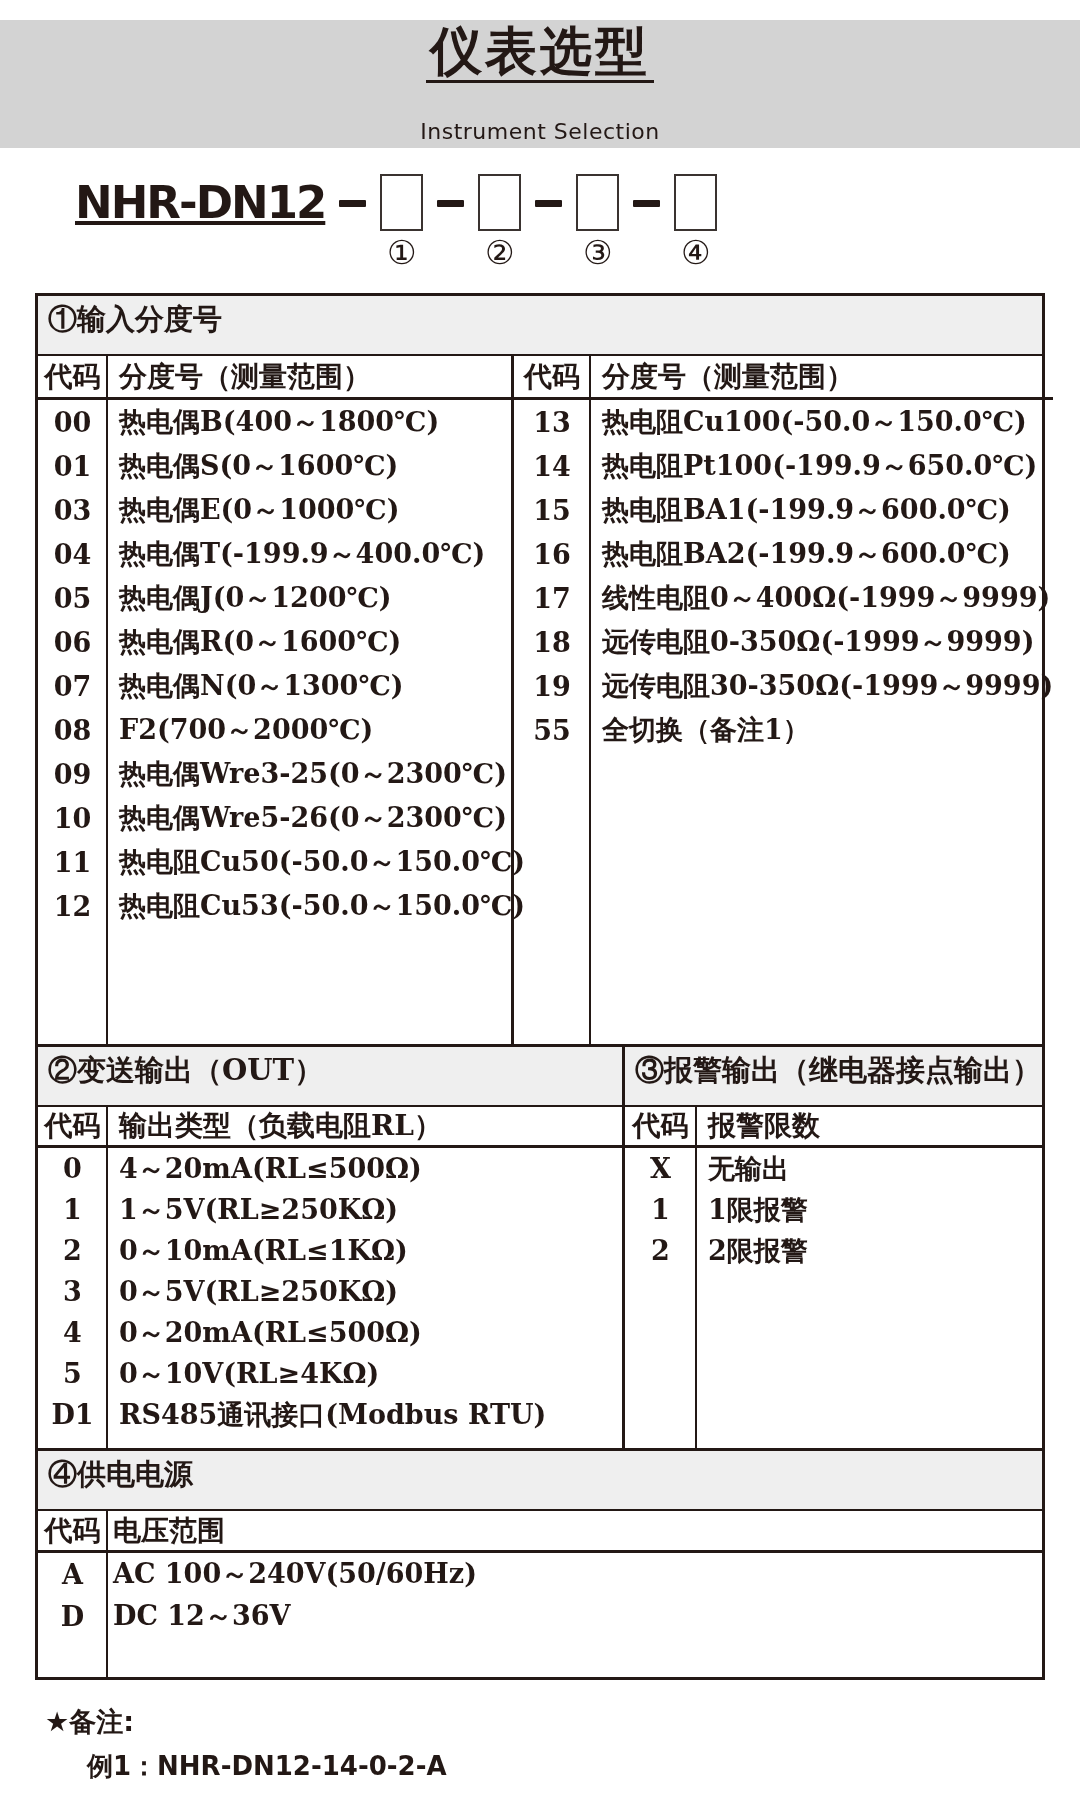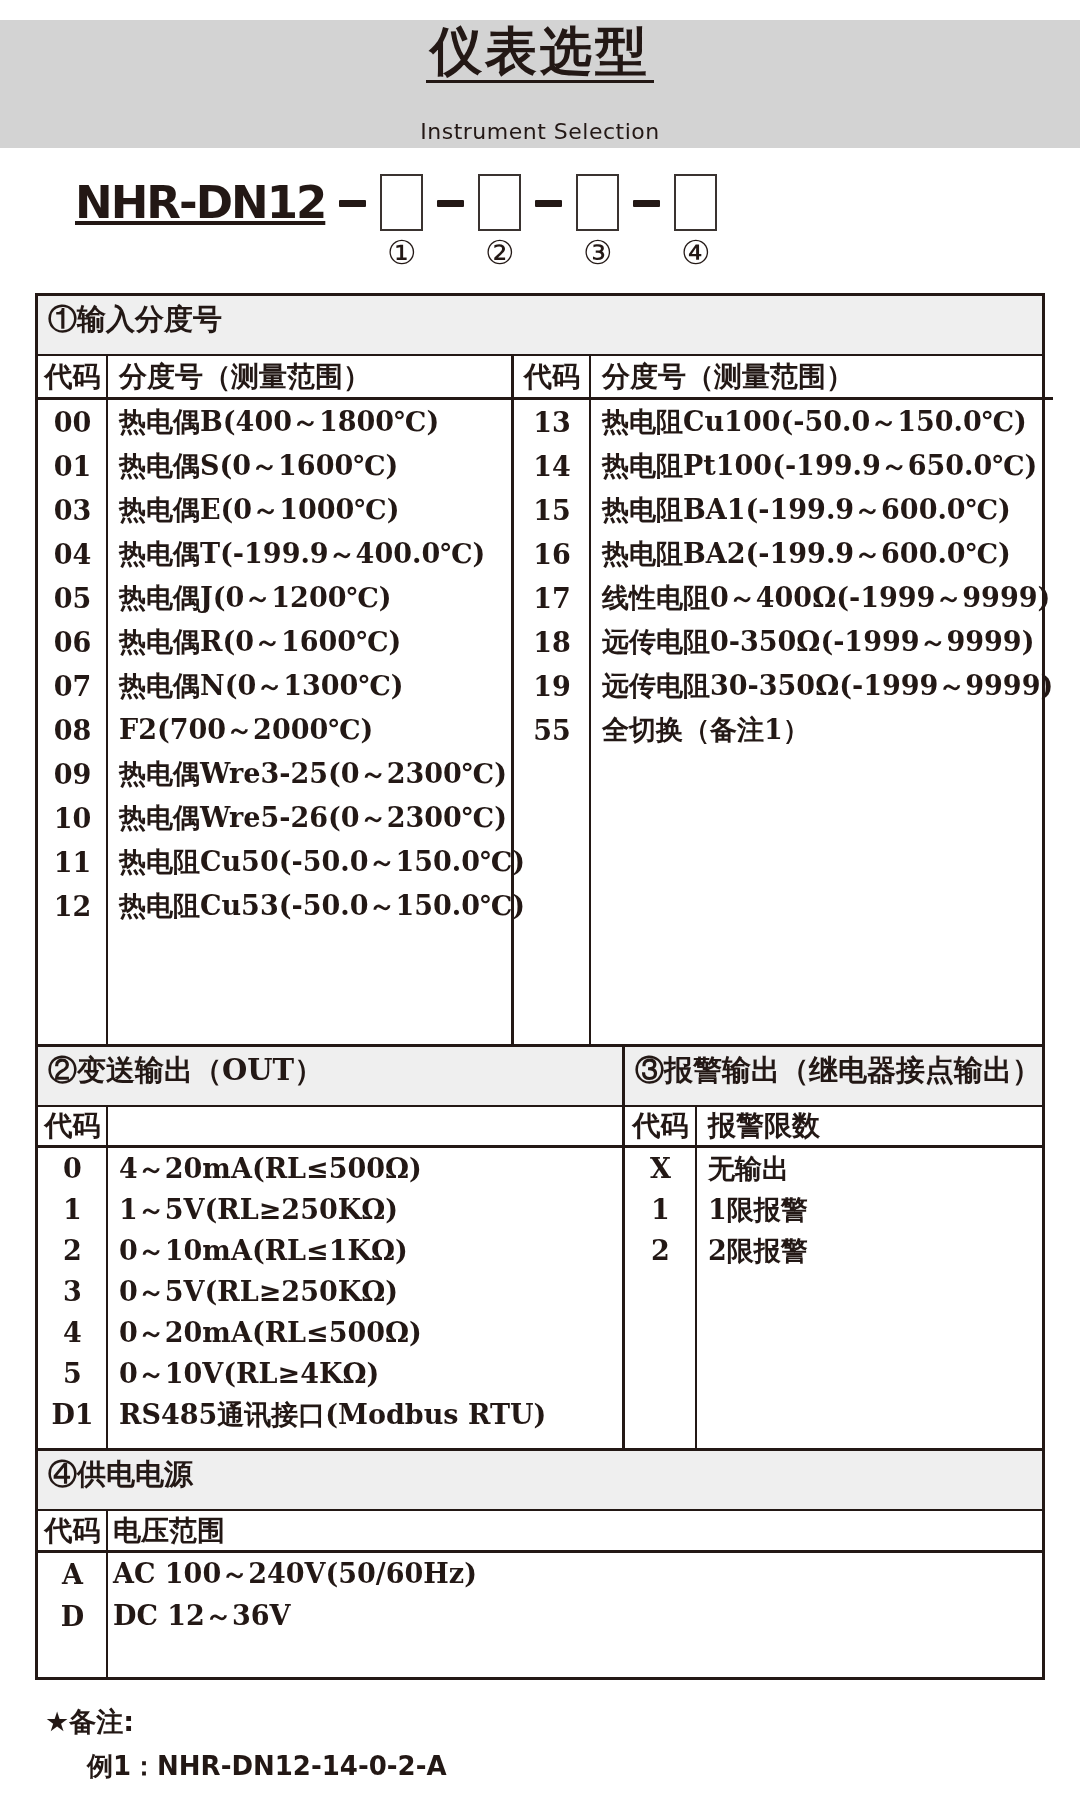--- a/index.html
+++ b/index.html
@@ -246,20 +246,21 @@
       </div>
     </div>
   </div>
 
   <div class="duo">
     <div class="tbl tbl-out">
       <div class="tbl-title">②变送输出（OUT）</div>
       <div class="grid-wrap">
         <div class="row colhdr">
           <div class="cell code">代码</div>
+          <div class="cell desc">输出类型（负载电阻RL）</div>
         </div>
         <div class="rowsarea">
 
           <div class="row">
               <div class="cell code">0</div>
               <div class="cell desc">4～20mA(RL≤500Ω)</div>
             </div>
             <div class="row">
               <div class="cell code">1</div>
               <div class="cell desc">1～5V(RL≥250KΩ)</div>

